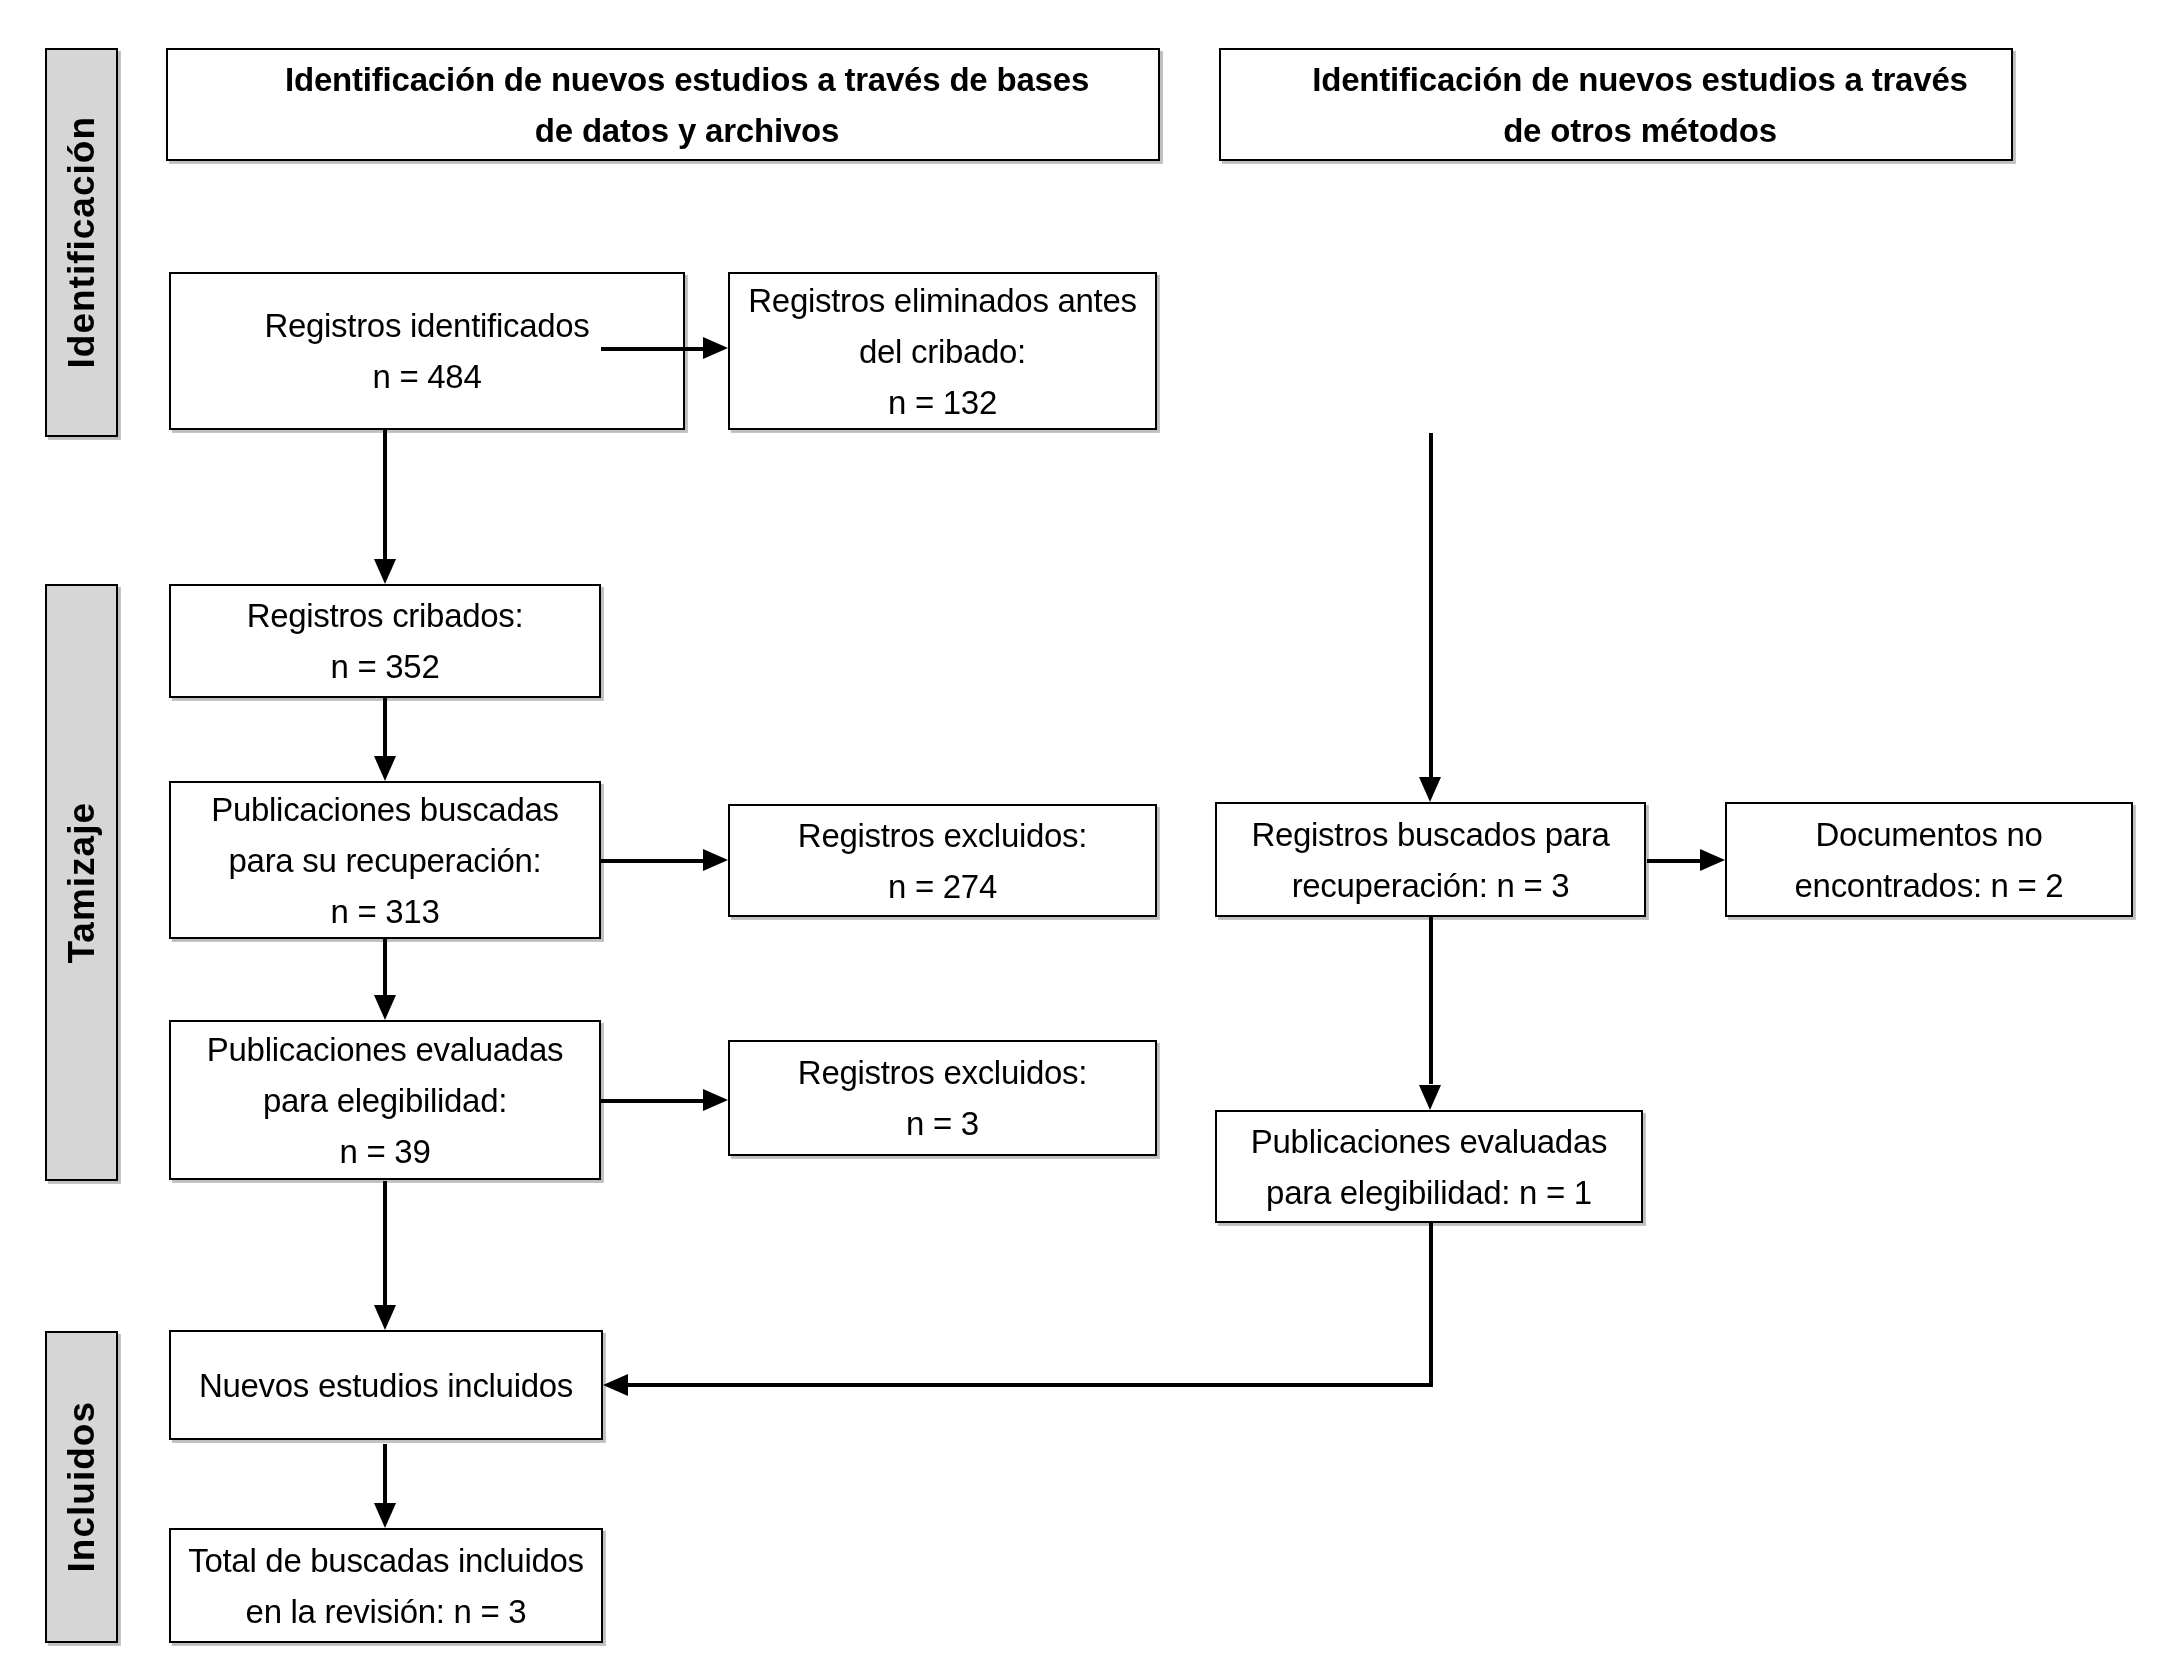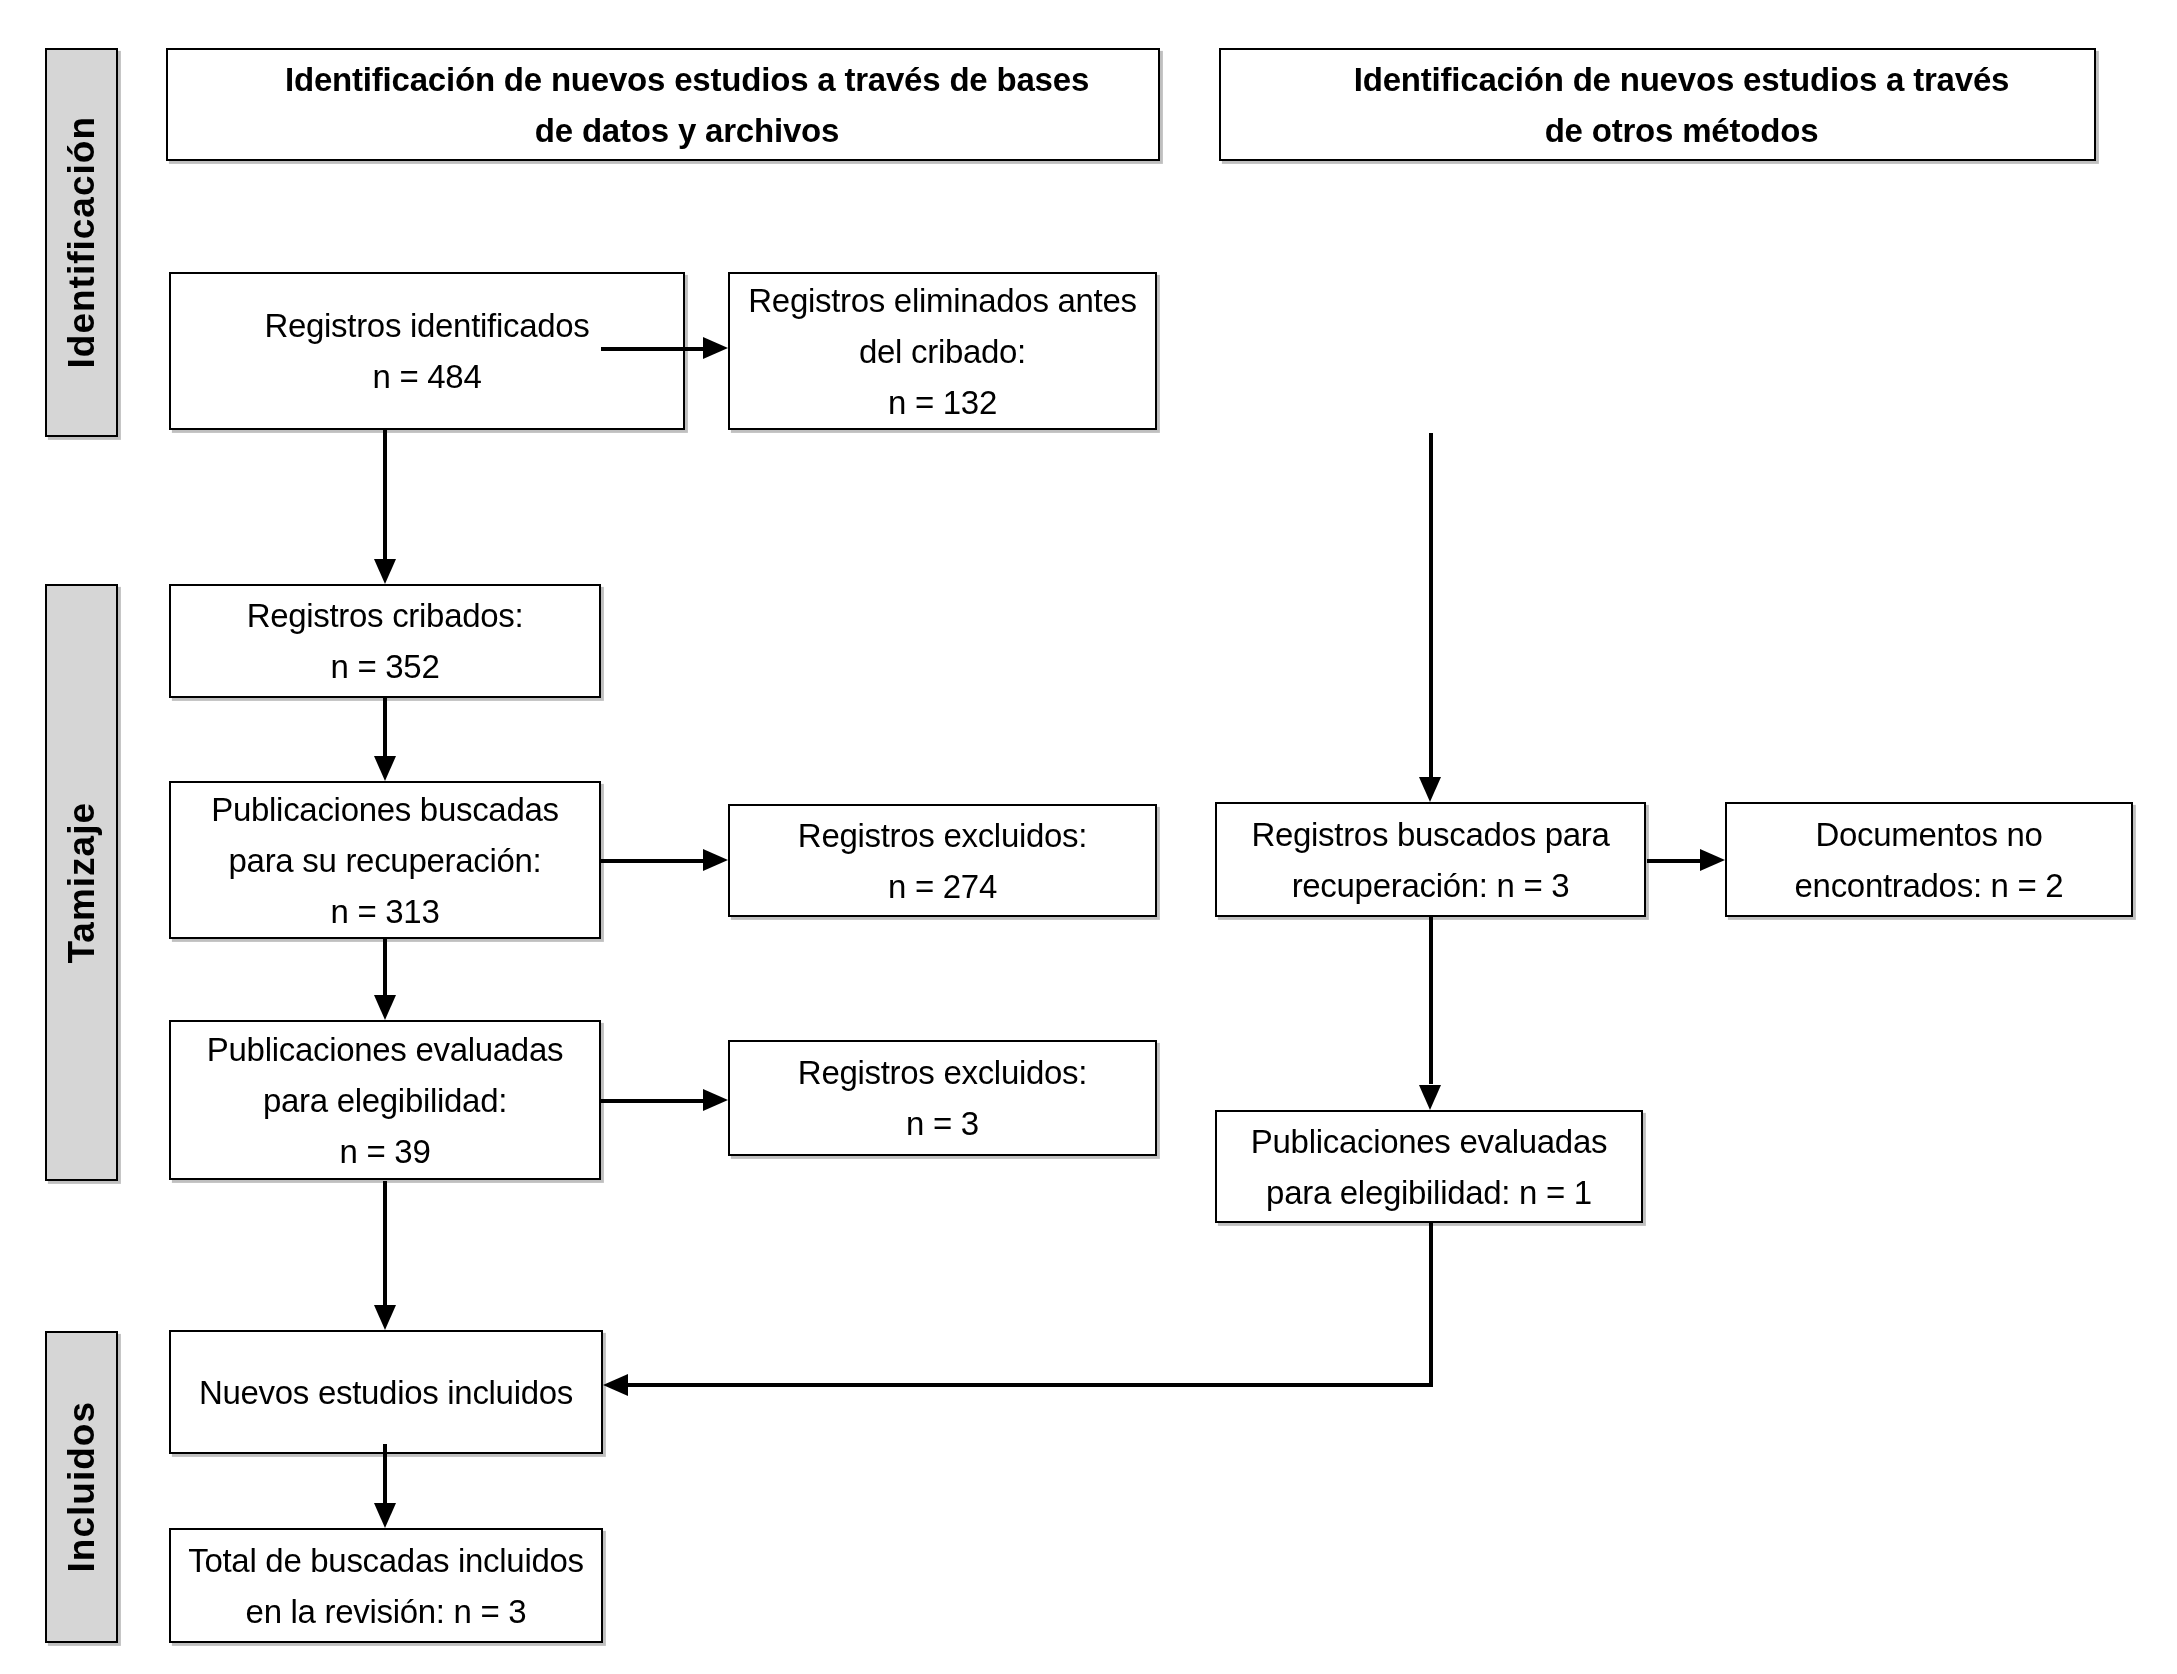--- a/index.html
+++ b/index.html
@@ -85,21 +85,21 @@
     <span class="vtext">Tamizaje</span>
   </div>
   <div class="sidebar" style="left:45px;top:1331px;width:73px;height:312px">
     <span class="vtext">Incluidos</span>
   </div>
 
   <div class="box header-box" style="left:166px;top:48px;width:994px;height:113px">
     <div>Identificación de nuevos estudios a través de bases</div>
     <div>de datos y archivos</div>
   </div>
-  <div class="box header-box" style="left:1219px;top:48px;width:877px;height:113px">
+  <div class="box header-box" style="left:1219px;top:48px;width:794px;height:113px">
     <div>Identificación de nuevos estudios a través</div>
     <div>de otros métodos</div>
   </div>
 
   <div class="box" style="left:169px;top:272px;width:516px;height:158px">
     <div>Registros identificados</div>
     <div>n = 484</div>
   </div>
   <div class="box" style="left:728px;top:272px;width:429px;height:158px">
     <div>Registros eliminados antes</div>
@@ -135,21 +135,21 @@
   </div>
   <div class="box" style="left:728px;top:1040px;width:429px;height:116px">
     <div>Registros excluidos:</div>
     <div>n = 3</div>
   </div>
   <div class="box" style="left:1215px;top:1110px;width:428px;height:113px">
     <div>Publicaciones evaluadas</div>
     <div>para elegibilidad: n = 1</div>
   </div>
 
-  <div class="box" style="left:169px;top:1330px;width:434px;height:124px">
+  <div class="box" style="left:169px;top:1330px;width:434px;height:110px">
     <div>Nuevos estudios incluidos</div>
   </div>
   <div class="box" style="left:169px;top:1528px;width:434px;height:115px">
     <div>Total de buscadas incluidos</div>
     <div>en la revisión: n = 3</div>
   </div>
 
   <div class="hline" style="left:601px;top:347px;width:102px"></div>
   <div class="head-right" style="left:703px;top:337px"></div>
 

